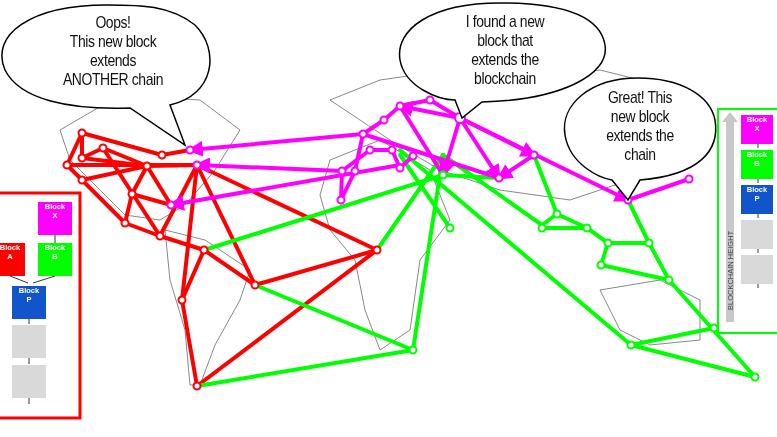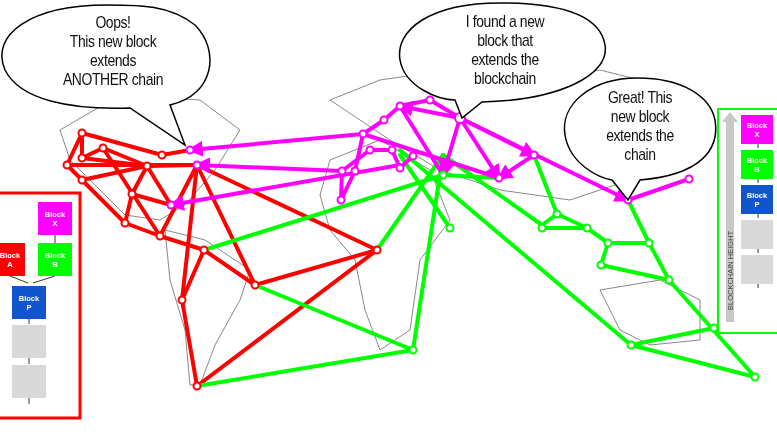--- a/index.html
+++ b/index.html
@@ -1,19 +1,19 @@
 <!DOCTYPE html>
 <html><head>
 <meta charset="utf-8">
 <style>
   html, body { margin:0; padding:0; background:#fff; }
   body { width:777px; height:437px; position:relative; overflow:hidden; font-family:"Liberation Sans", sans-serif; }
   #map { position:absolute; left:0; top:0; width:777px; height:437px; }
   .bubble-text { position:absolute; text-align:center; font-family:"Liberation Sans", sans-serif; font-size:17px; line-height:19px; color:#111; letter-spacing:-0.5px; transform:scaleX(0.82); transform-origin:center top; }
-  .blk { position:absolute; color:#fff; font-size:7.5px; font-weight:bold; text-align:center; line-height:9px; display:flex; align-items:center; justify-content:center; }
+  .blk { position:absolute; color:#fff; font-size:7.5px; font-weight:bold; text-align:center; line-height:9px; display:flex; justify-content:center; }
   .vlabel { position:absolute; font-size:7.5px; color:#444; transform:rotate(-90deg); transform-origin:left top; white-space:nowrap; }
 </style>
 </head>
 <body>
 
 <svg id="map" viewBox="0 0 777 437" xmlns="http://www.w3.org/2000/svg">
 
   <g fill="none" stroke="#555" stroke-width="0.7">
     <path d="M60,130 L120,95 L200,100 L240,130 L215,170 L185,205 L160,220 L125,215 L95,185 L70,160 Z"></path>
     <path d="M165,230 L205,240 L250,270 L240,300 L215,345 L200,385 L190,385 L185,330 L170,280 Z"></path>

